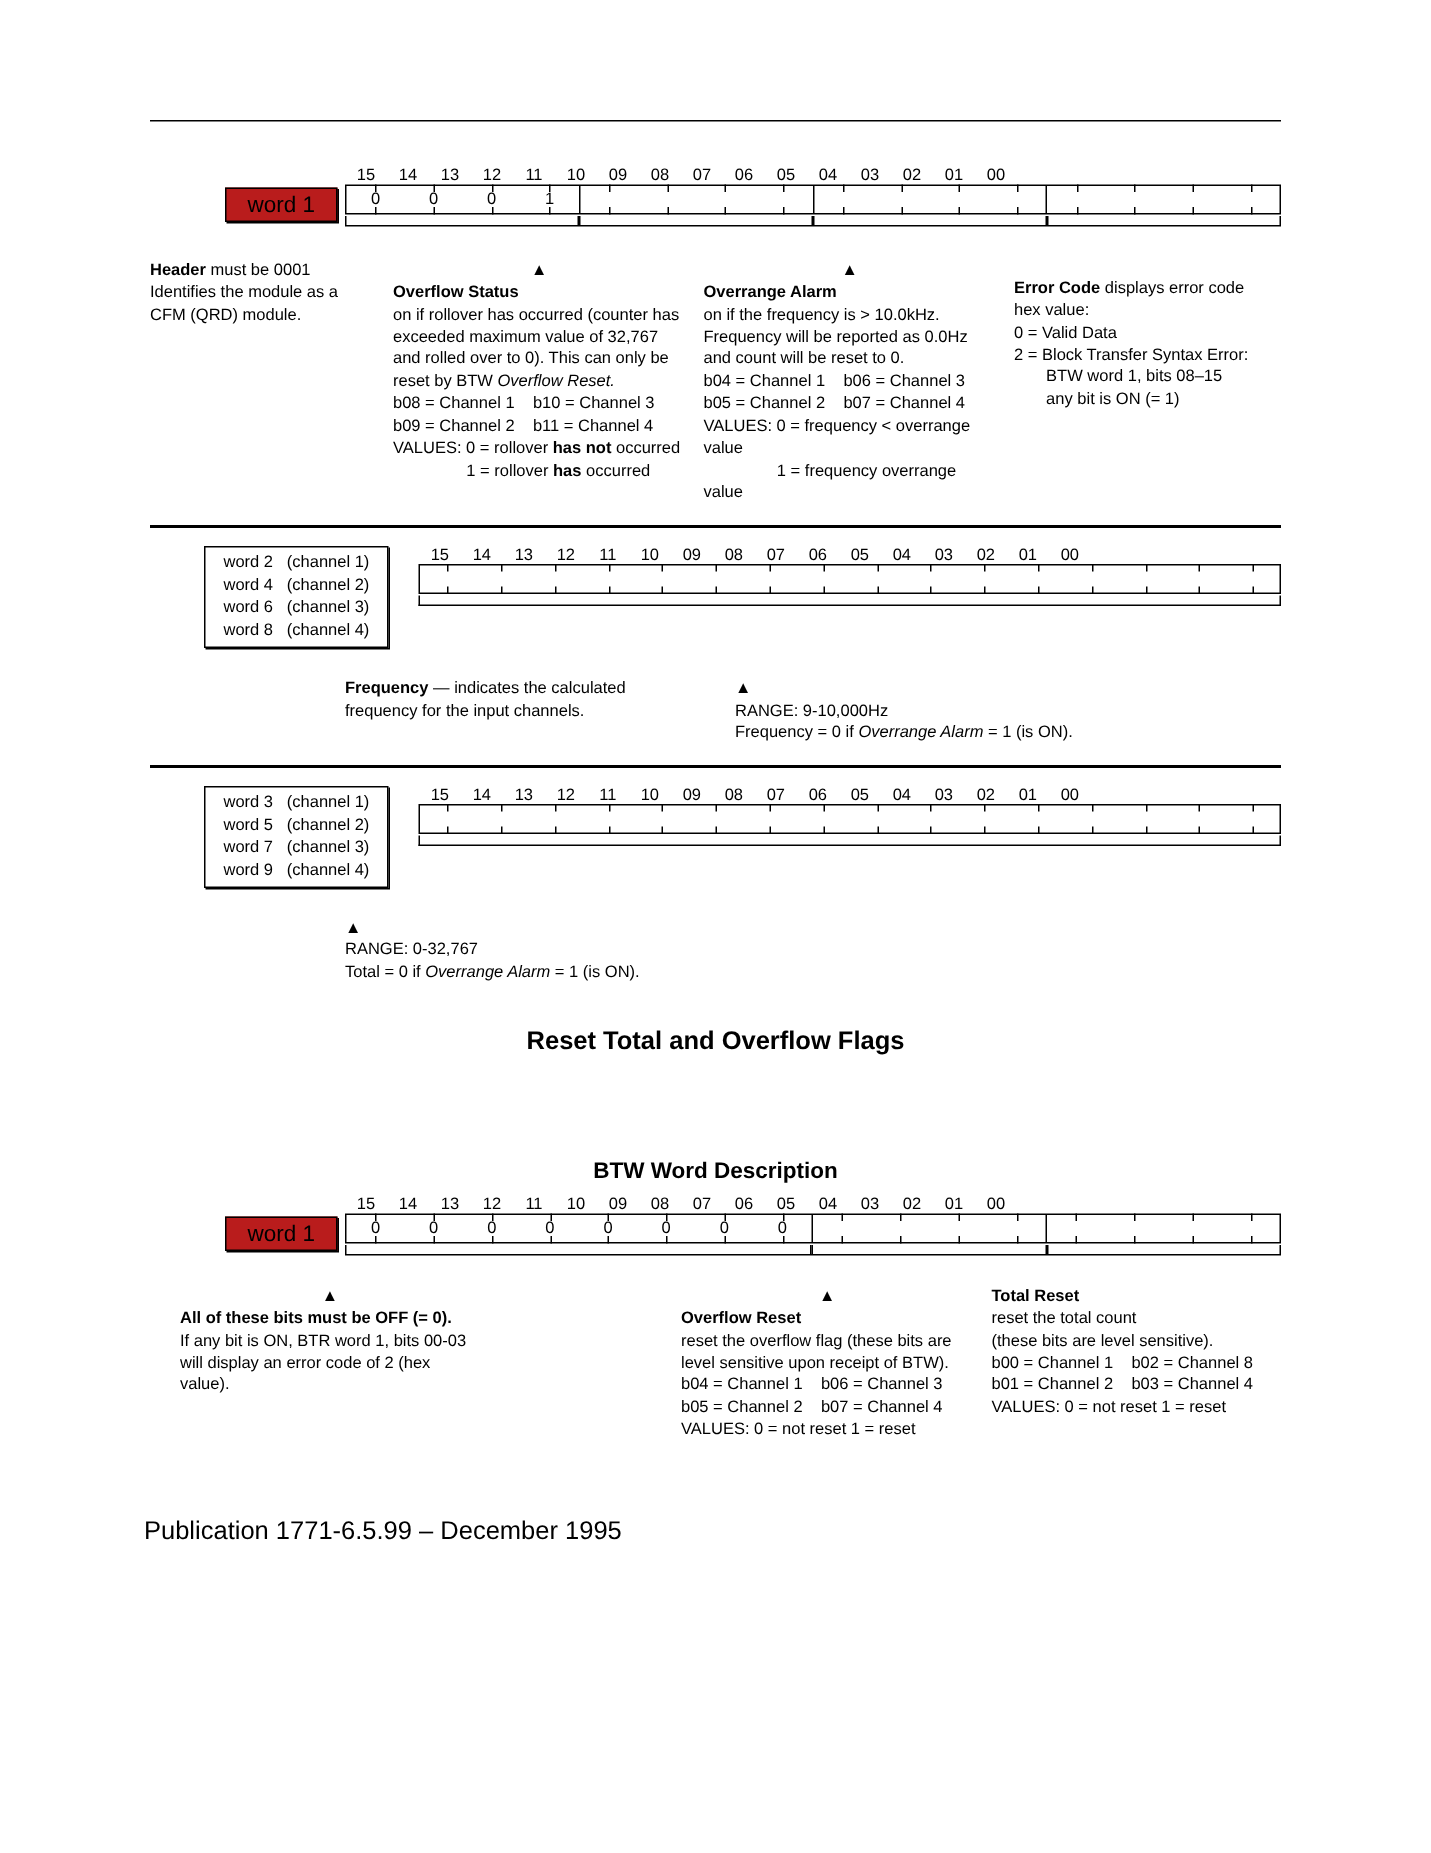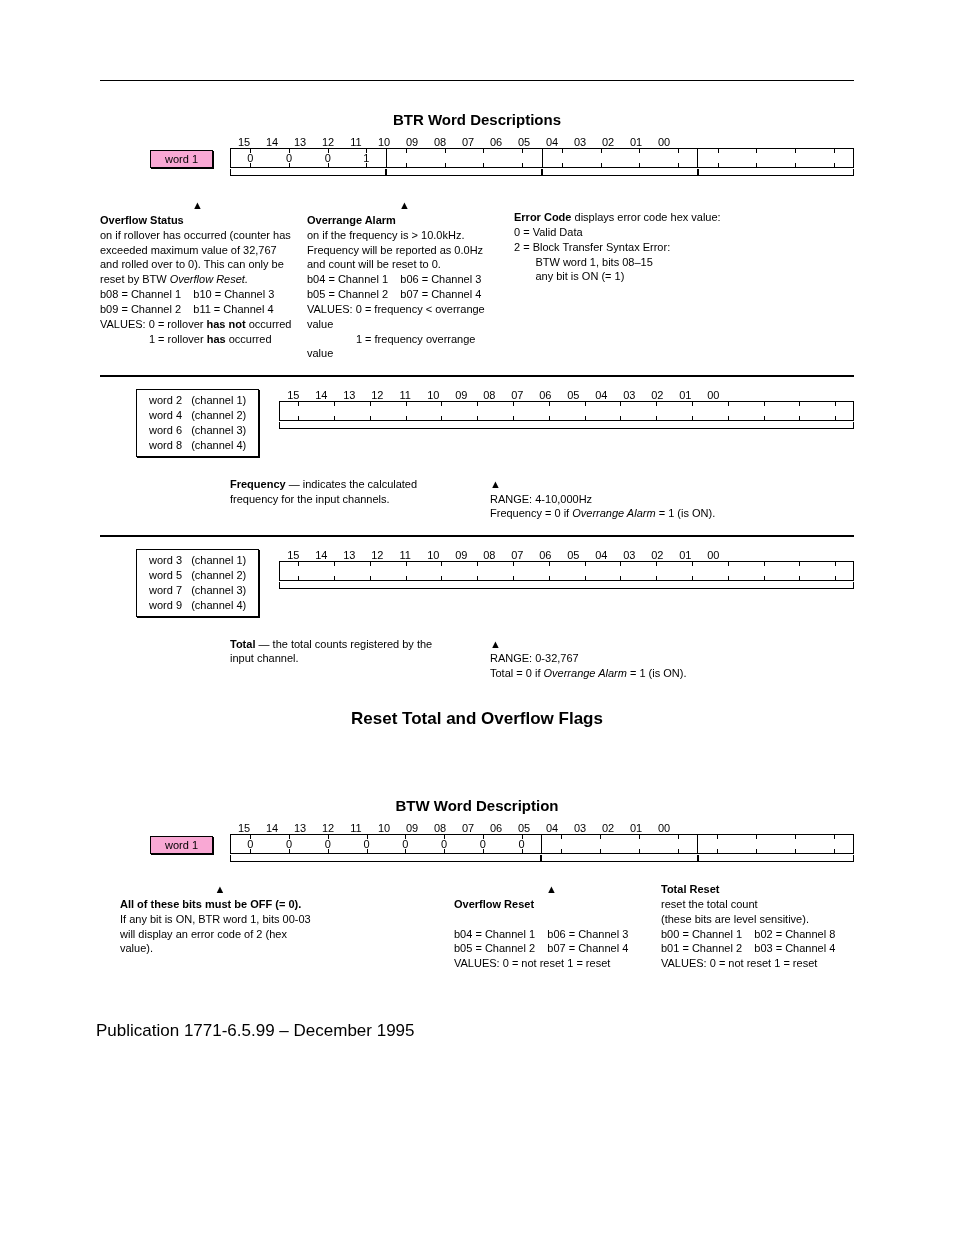--- a/index.html
+++ b/index.html
@@ -41,23 +41,23 @@
     width: 28px;
     text-align: center;
   }
   
   .word-label-single {
     position: absolute;
     left: -80px;
     top: 2px;
     border: 1px solid #000;
     box-shadow: 1px 1px 0 #000;
-    font-size: 11px;
+    font-size: 15px;
     padding: 2px 14px;
-    background: #f9a8d4;
+    background: #b91c1c;
   }
   .word-label-block {
     border: 1px solid #000;
     box-shadow: 1px 1px 0 #000;
     font-size: 11px;
     padding: 3px 12px;
     background: #fff;
     display: inline-block;
     line-height: 1.35;
   }
@@ -147,21 +147,20 @@
   .group-bracket.s1 span:nth-child(4){flex:4}
   .bold { font-weight: bold; }
   .ital { font-style: italic; }
 </style>
 </head>
 <body>
 
 <div class="page">
   <div class="top-rule"></div>
 
-  <h2 class="section-title">BTR Word Descriptions</h2>
 
   <div class="bit-row" id="bits1">
       <span>15</span>
       <span>14</span>
       <span>13</span>
       <span>12</span>
       <span>11</span>
       <span>10</span>
       <span>09</span>
       <span>08</span>
@@ -233,20 +232,24 @@
       </div>
     <div class="group-bracket s1">
         <span></span>
         <span></span>
         <span></span>
         <span></span>
       </div>
   </div>
 
   <div class="desc-columns">
+    <div class="desc-col" style="width:150px;">
+      <span class="bold">Header</span><span> must be 0001</span><br>
+      <span>Identifies the module as a CFM (QRD) module.</span>
+    </div>
     <div class="desc-col" style="width:195px;">
       <div class="callout-arrow">▲</div>
       <span class="bold">Overflow Status</span><br>
       <span>on if rollover has occurred (counter has exceeded maximum value of 32,767 and rolled over to 0). This can only be reset by BTW</span>
       <span class="ital">Overflow Reset.</span><br>
       <span>b08 = Channel 1</span>&nbsp;&nbsp;&nbsp;&nbsp;<span>b10 = Channel 3</span><br>
       <span>b09 = Channel 2</span>&nbsp;&nbsp;&nbsp;&nbsp;<span>b11 = Channel 4</span><br>
       <span>VALUES:  0 = rollover </span><span class="bold">has not</span><span> occurred</span><br>
       &nbsp;&nbsp;&nbsp;&nbsp;&nbsp;&nbsp;&nbsp;&nbsp;&nbsp;&nbsp;&nbsp;&nbsp;&nbsp;&nbsp;&nbsp;&nbsp;<span>1 = rollover </span><span class="bold">has</span><span> occurred</span>
     </div>
@@ -364,21 +367,21 @@
         </div>
       <div style="height:6px;border-left:1px solid #000;border-right:1px solid #000;border-bottom:1px solid #000;margin-top:1px;"></div>
     </div>
   </div>
   <div class="freq-desc">
     <div style="width:220px;">
       <span class="bold">Frequency</span><span> — indicates the calculated frequency for the input channels.</span>
     </div>
     <div>
       ▲<br>
-      <span>RANGE: 4-10,000Hz</span><br>
+      <span>RANGE: 9-10,000Hz</span><br>
       <span>Frequency = 0 if </span><span class="ital">Overrange Alarm</span><span> = 1 (is ON).</span>
     </div>
   </div>
 
   <div class="heavy-divider"></div>
 
   <div class="row-with-wordbox">
     <div class="word-label-block">
       <span>word 3</span>&nbsp;&nbsp;&nbsp;<span>(channel 1)</span><br>
       <span>word 5</span>&nbsp;&nbsp;&nbsp;<span>(channel 2)</span><br>
@@ -467,23 +470,20 @@
           </div>
           <div class="cell">
             <div class="tick-top"></div>
             <div class="tick-bot"></div>
           </div>
         </div>
       <div style="height:6px;border-left:1px solid #000;border-right:1px solid #000;border-bottom:1px solid #000;margin-top:1px;"></div>
     </div>
   </div>
   <div class="total-desc">
-    <div style="width:220px;">
-      <span class="bold">Total</span><span> — the total counts registered by the input channel.</span>
-    </div>
     <div>
       ▲<br>
       <span>RANGE: 0-32,767</span><br>
       <span>Total = 0 if </span><span class="ital">Overrange Alarm</span><span> = 1 (is ON).</span>
     </div>
   </div>
 
   <h2 class="subsection-title">Reset Total and Overflow Flags</h2>
 
   <div style="height:50px;"></div>
@@ -562,21 +562,21 @@
   <div class="desc-columns" style="margin-top:20px;">
     <div class="desc-col" style="width:200px; margin-left:20px;">
       <div class="callout-arrow">▲</div>
       <span class="bold">All of these bits must be OFF (= 0).</span><br>
       <span>If any bit is ON, BTR word 1, bits 00-03 will display an error code of 2 (hex value).</span>
     </div>
     <div class="desc-col" style="width:110px;"></div>
     <div class="desc-col" style="width:195px;">
       <div class="callout-arrow">▲</div>
       <span class="bold">Overflow Reset</span><br>
-      <br>
+      <span>reset the overflow flag (these bits are level sensitive upon receipt of BTW).</span><br>
       <span>b04 = Channel 1</span>&nbsp;&nbsp;&nbsp;&nbsp;<span>b06 = Channel 3</span><br>
       <span>b05 = Channel 2</span>&nbsp;&nbsp;&nbsp;&nbsp;<span>b07 = Channel 4</span><br>
       <span>VALUES: 0 = not reset     1 = reset</span>
     </div>
     <div class="desc-col" style="flex:1;">
       <span class="bold">Total Reset</span><br>
       <span>reset the total count</span><br>
       <span>(these bits are level sensitive).</span><br>
       <span>b00 = Channel 1</span>&nbsp;&nbsp;&nbsp;&nbsp;<span>b02 = Channel 8</span><br>
       <span>b01 = Channel 2</span>&nbsp;&nbsp;&nbsp;&nbsp;<span>b03 = Channel 4</span><br>

